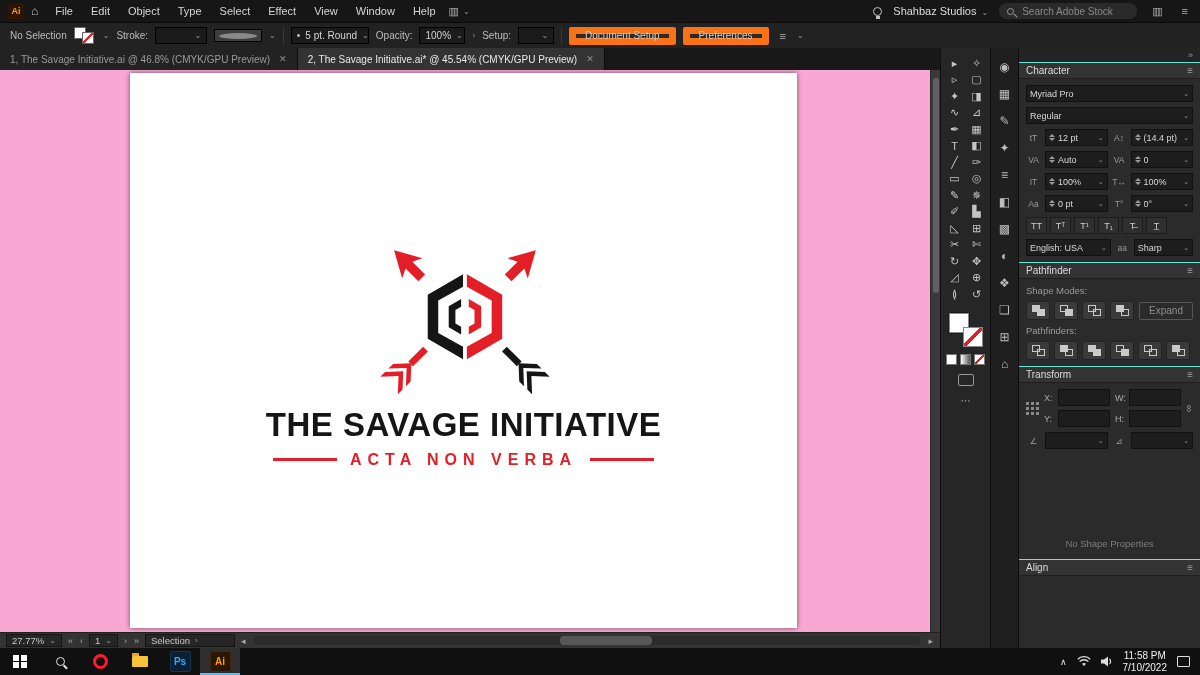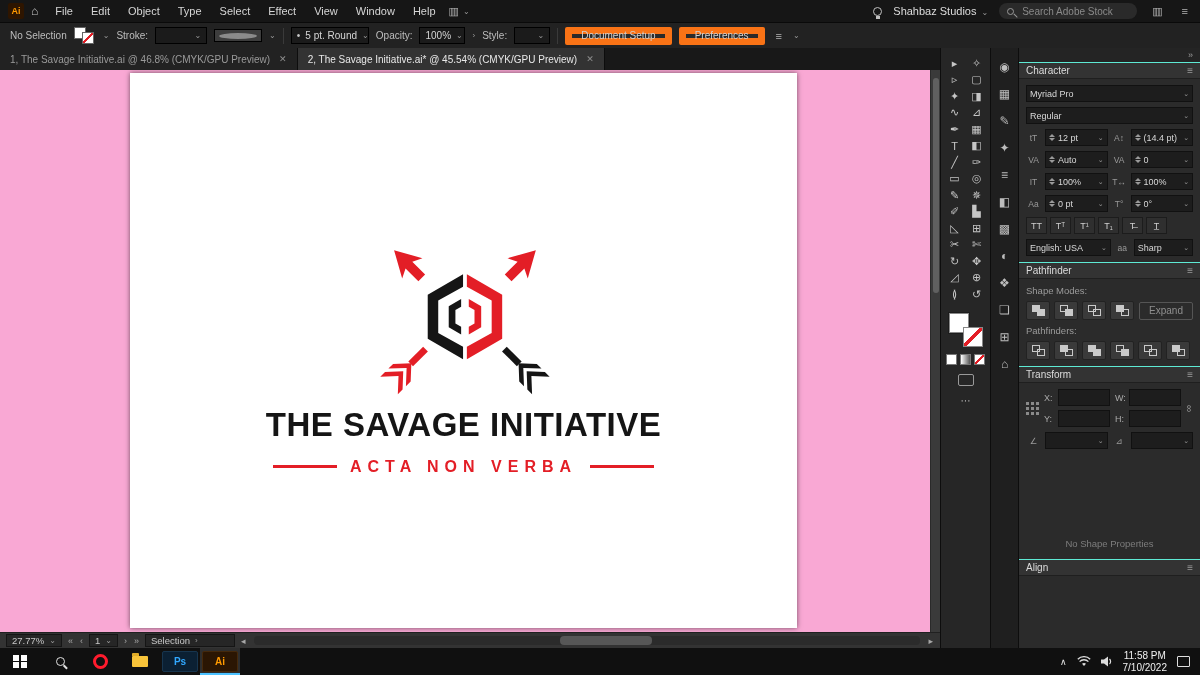--- a/index.html
+++ b/index.html
@@ -44,21 +44,21 @@
   .tab{display:flex;align-items:center;gap:9px;padding:0 10px;font-size:10px;background:#222;color:#9a9a9a;border-right:1px solid #0d0d0d;white-space:nowrap}
   .tab.active{background:#333;color:#e8e8e8}
   .tab .close{font-size:9px;color:#8d8d8d}
   .canvas{flex:1;background:#f9a8d4;position:relative;overflow:hidden}
   .artboard{position:absolute;left:130px;top:3px;width:667px;height:555px;background:#fff;box-shadow:0 0 5px rgba(0,0,0,.55)}
   .vscroll{position:absolute;right:0;top:0;width:10px;height:100%;background:#3a3a3a;border-left:1px solid #2a2a2a}
   .vscroll .thumb{position:absolute;left:2px;top:8px;width:6px;height:215px;background:#606060;border-radius:3px}
 
   .logo{position:absolute;left:50%;top:165px;transform:translateX(-50%);width:500px;text-align:center}
   .logo-title{margin-top:8px;font-size:33px;font-weight:bold;letter-spacing:.5px;color:#151515;white-space:nowrap}
-  .logo-sub{margin-top:14px;display:flex;align-items:center;justify-content:center;gap:13px;color:#e31e26}
+  .logo-sub{margin-top:7px;display:flex;align-items:center;justify-content:center;gap:13px;color:#e31e26}
   .logo-sub .line{width:64px;height:3px;background:#e31e26}
   .logo-sub .txt{font-size:16px;font-weight:bold;letter-spacing:6px;white-space:nowrap}
 
   .statusbar{height:16px;background:#333;border-top:1px solid #202020;display:flex;align-items:center;padding:0 6px;gap:5px;font-size:9.5px;color:#c9c9c9;flex:0 0 auto}
   .sb-field{display:flex;align-items:center;gap:5px;background:#262626;border:1px solid #151515;height:13px;padding:0 5px;white-space:nowrap}
   .sb-nav{color:#a8a8a8;font-size:9px;padding:0 1px}
   .sb-track{flex:1;height:9px;background:#2b2b2b;border-radius:4px;position:relative;margin:0 2px}
   .sb-thumb{position:absolute;left:46%;width:92px;height:9px;background:#575757;border-radius:4px}
 
   
@@ -122,21 +122,21 @@
   .taskbar{height:27px;background:#101010;display:flex;align-items:center;flex:0 0 auto}
   .tb-item{width:40px;height:27px;display:flex;align-items:center;justify-content:center}
   .tb-item.active-app{background:#2e2e2e;box-shadow:inset 0 -2px 0 #4cc2ff}
   .winlogo{display:grid;grid-template-columns:6px 6px;grid-template-rows:6px 6px;gap:1.4px;transform:skewY(0deg)}
   .winlogo i{background:#fff}
   .tk-mag{width:9px;height:9px;border:1.6px solid #e0e0e0;border-radius:50%;position:relative}
   .tk-mag::after{content:"";position:absolute;width:5px;height:1.6px;background:#e0e0e0;transform:rotate(45deg);left:6.5px;top:8.4px}
   .opera{width:15px;height:15px;border:3.4px solid #ff1b2d;border-radius:50%}
   .folder{position:relative;width:16px;height:11px;background:#f8c43a;border-radius:1px}
   .folder::before{content:"";position:absolute;top:-3px;left:0;width:7px;height:3px;background:#e0ac28;border-radius:1px 1px 0 0}
-  .tile{width:36px;height:21px;display:flex;align-items:center;justify-content:center;font-weight:bold;font-size:10px;border-radius:2px}
+  .tile{width:21px;height:21px;display:flex;align-items:center;justify-content:center;font-weight:bold;font-size:10px;border-radius:2px}
   .ps-tile{background:#0b2033;color:#31a8ff;border:1px solid #17354e}
   .ai-tile{background:#2b1603;color:#ff9a00;border:1px solid #45290c}
   .tray{margin-left:auto;display:flex;align-items:center;gap:10px;padding:0 10px;color:#e0e0e0}
   .tray-chv{font-size:9px;color:#e0e0e0}
   .clock{text-align:center;font-size:10px;line-height:11.5px;color:#f0f0f0;white-space:nowrap}
   .action{width:13px;height:11px;border:1px solid #dedede;border-radius:1px}
 </style>
 </head>
 <body>
 
@@ -190,21 +190,21 @@
       <span>•</span>
       <span class="v">5 pt. Round</span>
       <span class="chv">⌄</span>
     </span>
     <span class="cb-label">Opacity:</span>
     <span class="sel" style="width:46px">
       <span class="v">100%</span>
       <span class="chv">⌄</span>
     </span>
     <span class="chv">›</span>
-    <span class="cb-label">Style:</span>
+    <span class="cb-label">Setup:</span>
     <span class="sel" style="width:36px">
       <span class="v"></span>
         <span class="chv">⌄</span>
     </span>
     <span class="vdiv"></span>
     <span class="btn">Document Setup</span>
     <span class="btn">Preferences</span>
     <span class="mb-ico">≡</span>
     <span class="chv">⌄</span>
   </div>

